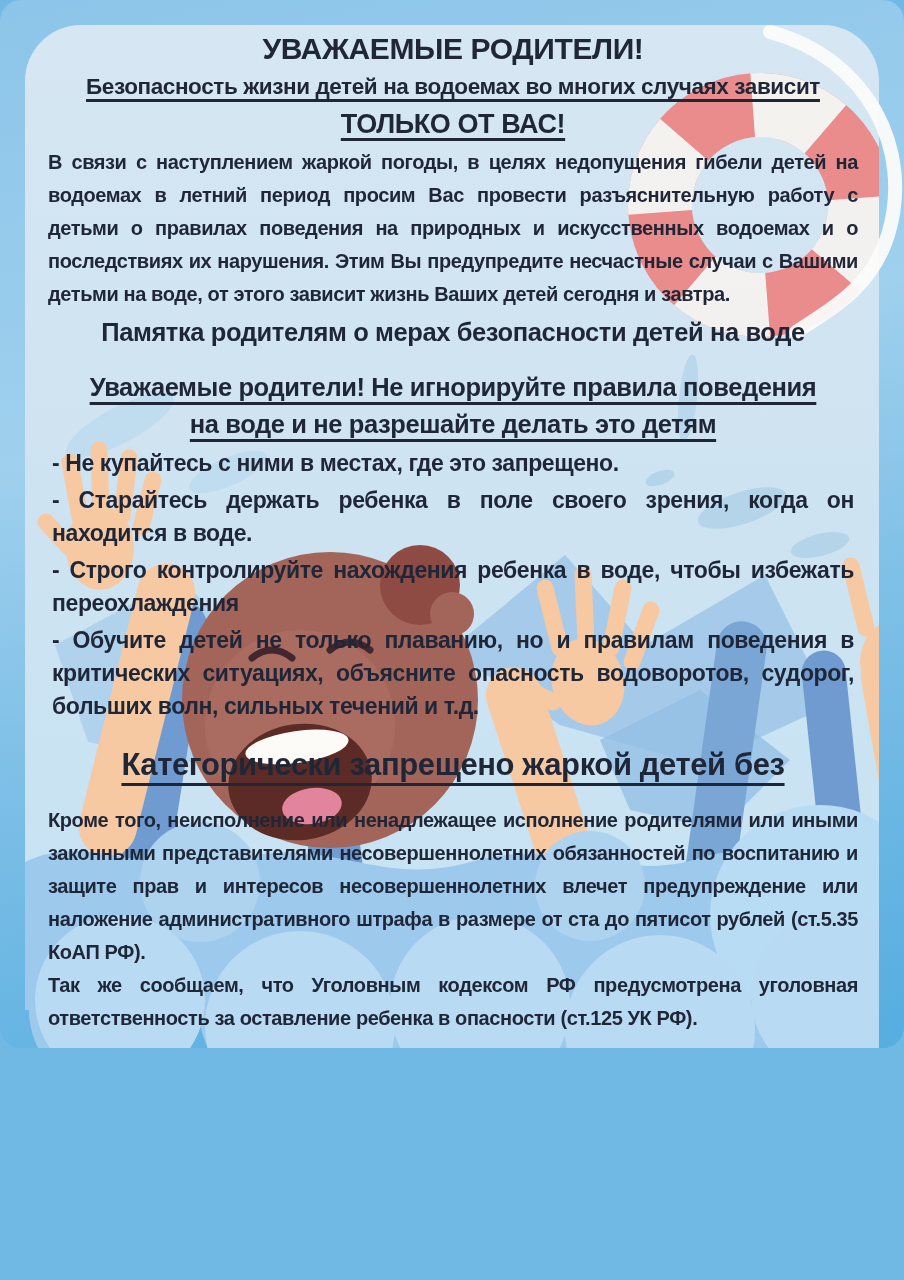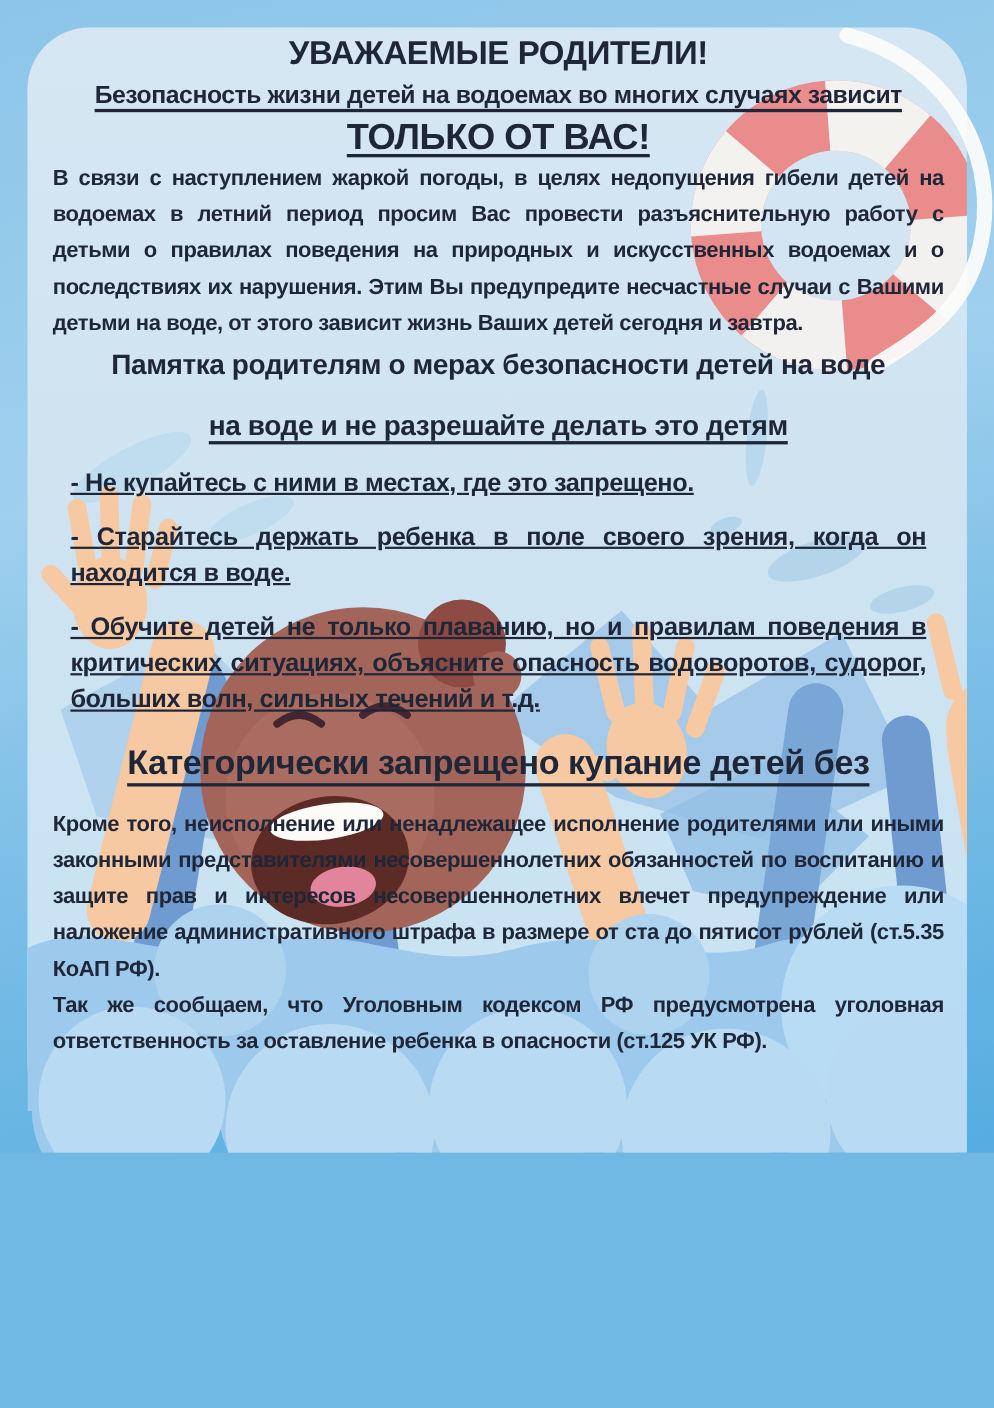--- a/index.html
+++ b/index.html
@@ -4,42 +4,43 @@
 <style>
   html,body{margin:0;padding:0;background:#6fb9e4;}
   .page{
     position:relative;
     width:904px;height:1048px;
     overflow:hidden;
     background:linear-gradient(168deg,#8cc5e9 0%,#9fd0ee 38%,#7fc0e7 62%,#55ade0 100%);
     font-family:"Liberation Sans","DejaVu Sans",sans-serif;
     font-weight:bold;
     color:#1e2637;
+    border-radius:21px;
   }
   .panel{
     position:absolute;left:25px;top:25px;right:25px;bottom:24px;
     border-radius:56px;
     background:linear-gradient(180deg,#d6e7f3 0%,#cfe3f1 42%,#c6e3f4 100%);
   }
   svg.art{position:absolute;inset:0;width:904px;height:1280px;pointer-events:none;}
   .content{
     position:absolute;left:48px;right:46px;top:30px;z-index:2;
     letter-spacing:-0.4px;
   }
   .t-center{text-align:center;}
   .t-just{text-align:justify;}
   .title{font-size:30px;line-height:38px;margin:0 0 2px 0;}
   .sub1{font-size:22.5px;line-height:34px;margin:0;text-decoration:underline;text-decoration-thickness:3px;text-underline-offset:5px;}
-  .sub2{font-size:33px;line-height:40px;margin:0 0 2px 0;text-decoration:underline;text-decoration-thickness:3px;text-underline-offset:5px;}
+  .sub2{font-size:27px;line-height:40px;margin:0 0 2px 0;text-decoration:underline;text-decoration-thickness:3px;text-underline-offset:5px;}
   .body-p{font-size:20px;line-height:33px;margin:0;}
   .memo-h{font-size:25.5px;line-height:38px;margin:2px 0 18px 0;}
   .memo-sub{font-size:25.5px;line-height:37px;margin:0;}
   .memo-sub span{display:block;text-decoration:underline;text-decoration-thickness:3px;text-underline-offset:6px;}
   .rules{margin:2px 0 0 0;}
-  .rules p{font-size:23px;line-height:33px;margin:16px;text-decoration:underline;}
+  .rules p{font-size:23px;line-height:33px;margin:4px;}
   .ban{
     font-size:31px;line-height:44px;margin:20px 0 14px 0;
     text-decoration:underline;text-decoration-thickness:3px;text-underline-offset:8px;
   }
   .legal1{margin-top:17px;}
   .legal2{margin-top:0;}
 </style>
 </head>
 <body>
 
@@ -156,31 +157,33 @@
 
     <p class="sub1 t-center">Безопасность жизни детей на водоемах во многих случаях зависит</p>
 
     <p class="sub2 t-center">ТОЛЬКО ОТ ВАС!</p>
 
     <p class="body-p t-just">В связи с наступлением жаркой погоды, в целях недопущения гибели детей на водоемах в летний период просим Вас провести разъяснительную работу с детьми о правилах поведения на природных и искусственных водоемах и о последствиях их нарушения. Этим Вы предупредите несчастные случаи с Вашими детьми на воде, от этого зависит жизнь Ваших детей сегодня и завтра.</p>
 
     <h2 class="memo-h t-center">Памятка родителям о мерах безопасности детей на воде</h2>
 
     <div class="memo-sub t-center">
+      <span>Уважаемые родители! Не игнорируйте правила поведения</span>
       <span>на воде и не разрешайте делать это детям</span>
     </div>
 
     <div class="rules">
       <p class="t-just">-  Не купайтесь с ними в местах, где это запрещено.</p>
       <p class="t-just">- Старайтесь держать ребенка в поле своего зрения, когда он находится в воде.</p>
+      <p class="t-just">- Строго контролируйте нахождения ребенка в воде, чтобы избежать переохлаждения</p>
       <p class="t-just">- Обучите детей не только плаванию, но и правилам поведения в критических ситуациях, объясните опасность водоворотов, судорог, больших волн, сильных течений и т.д.</p>
     </div>
 
     <h2 class="ban t-center">
-      <span style="display:block">Категорически запрещено купание детей без</span>
+      <span style="display:block">Категорически запрещено жаркой детей без</span>
     </h2>
 
     <p class="body-p t-just legal1">Кроме того, неисполнение или ненадлежащее исполнение родителями или иными законными представителями несовершеннолетних обязанностей по воспитанию и защите прав и интересов несовершеннолетних влечет предупреждение или наложение административного штрафа в размере от ста до пятисот рублей (ст.5.35 КоАП РФ).</p>
 
     <p class="body-p t-just legal2">Так же сообщаем, что Уголовным кодексом РФ предусмотрена уголовная ответственность за оставление ребенка в опасности (ст.125 УК РФ).</p>
 
   </div>
 </div>
 
 </body></html>

